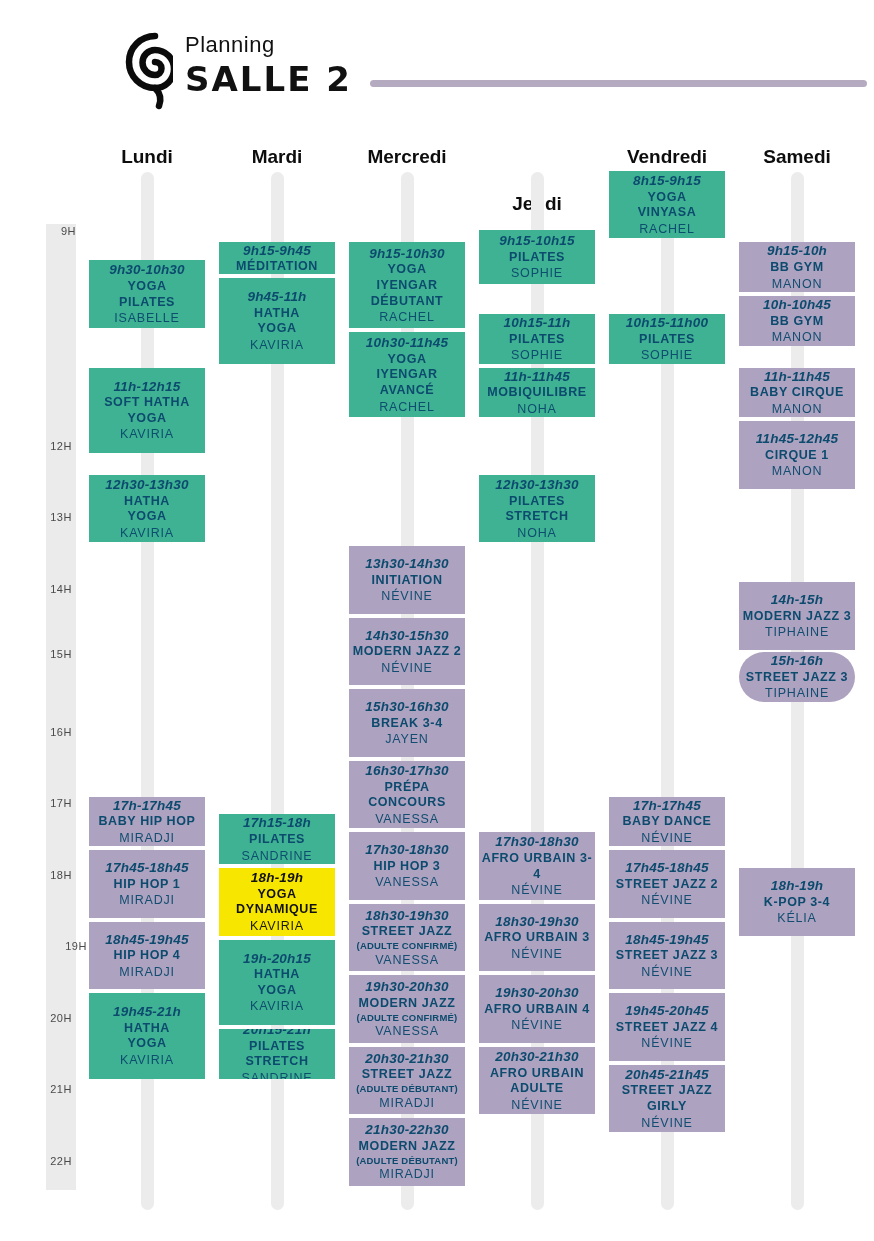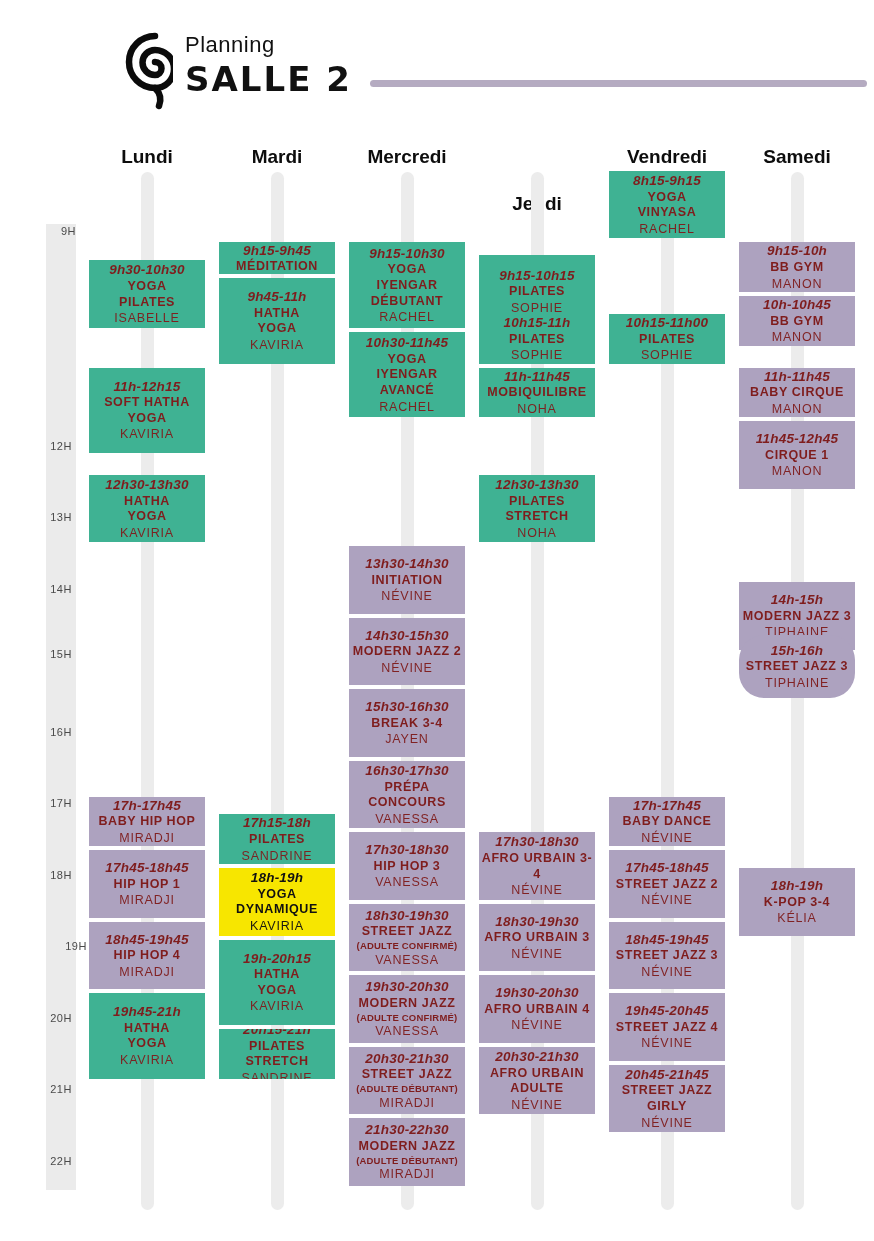--- a/index.html
+++ b/index.html
@@ -35,21 +35,21 @@
     font-size:19px;font-weight:bold;color:#0d0d0d;
   }
   .day-stripe{
     position:absolute;top:172px;width:13px;height:1038px;
     background:var(--stripe,#ececec);border-radius:7px;
   }
   
   .event{
     position:absolute;width:116px;box-sizing:border-box;
     display:flex;flex-direction:column;justify-content:center;align-items:center;
-    text-align:center;color:#7f1d1d;overflow:hidden;padding:1px 2px;
+    text-align:center;color:#0c4a6e;overflow:hidden;padding:1px 2px;
   }
   .event.green{background:var(--green,#3fb293);}
   .event.purple{background:var(--purple,#ada2bf);}
   .event.yellow{background:var(--yellow,#f7e600);color:#111;}
   .ev-time{font-style:italic;font-weight:bold;font-size:13.5px;line-height:1.3;letter-spacing:.2px;}
   .ev-title{font-weight:bold;font-size:12.5px;line-height:1.25;letter-spacing:.6px;white-space:pre-line;}
   .ev-sub{font-weight:bold;font-size:9.5px;line-height:1.25;letter-spacing:.2px;}
   .ev-instr{font-weight:normal;font-size:12.5px;line-height:1.3;letter-spacing:.8px;opacity:.96;}
 </style>
 </head>
@@ -221,21 +221,21 @@
       <div class="ev-instr">MIRADJI</div>
     </div>
     <div class="event purple" style="left: 349px; top: 1118.25px; height: 67.5px;">
       <div class="ev-time">21h30-22h30</div>
       <div class="ev-title">MODERN JAZZ</div>
       <div class="ev-sub">(ADULTE DÉBUTANT)</div>
       <div class="ev-instr">MIRADJI</div>
     </div>
     <div class="day-header" style="left: 472px; margin-top: 47px;">Jeudi</div>
     <div class="day-stripe" style="left: 530.5px;"></div>
-    <div class="event green" style="left: 479px; top: 255px; height: 73px;">
+    <div class="event green" style="left: 479px; top: 230px; height: 54px;">
       <div class="ev-time">9h15-10h15</div>
       <div class="ev-title">PILATES</div>
       <div class="ev-instr">SOPHIE</div>
     </div>
     <div class="event green" style="left: 479px; top: 313.875px; height: 49.625px;">
       <div class="ev-time">10h15-11h</div>
       <div class="ev-title">PILATES</div>
       <div class="ev-instr">SOPHIE</div>
     </div>
     <div class="event green" style="left: 479px; top: 367.5px; height: 49.625px;">
@@ -329,21 +329,21 @@
     <div class="event purple" style="left: 739px; top: 421.125px; height: 67.5px;">
       <div class="ev-time">11h45-12h45</div>
       <div class="ev-title">CIRQUE 1</div>
       <div class="ev-instr">MANON</div>
     </div>
     <div class="event purple" style="left: 739px; top: 582px; height: 67.5px;">
       <div class="ev-time">14h-15h</div>
       <div class="ev-title">MODERN JAZZ 3</div>
       <div class="ev-instr">TIPHAINE</div>
     </div>
-    <div class="event purple" style="left: 739px; top: 635px; height: 63px; border-radius: 25px;">
+    <div class="event purple" style="left: 739px; top: 652px; height: 50px; border-radius: 25px;">
       <div class="ev-time">15h-16h</div>
       <div class="ev-title">STREET JAZZ 3</div>
       <div class="ev-instr">TIPHAINE</div>
     </div>
     <div class="event purple" style="left: 739px; top: 868px; height: 67.5px;">
       <div class="ev-time">18h-19h</div>
       <div class="ev-title">K-POP 3-4</div>
       <div class="ev-instr">KÉLIA</div>
     </div>
   </div>

